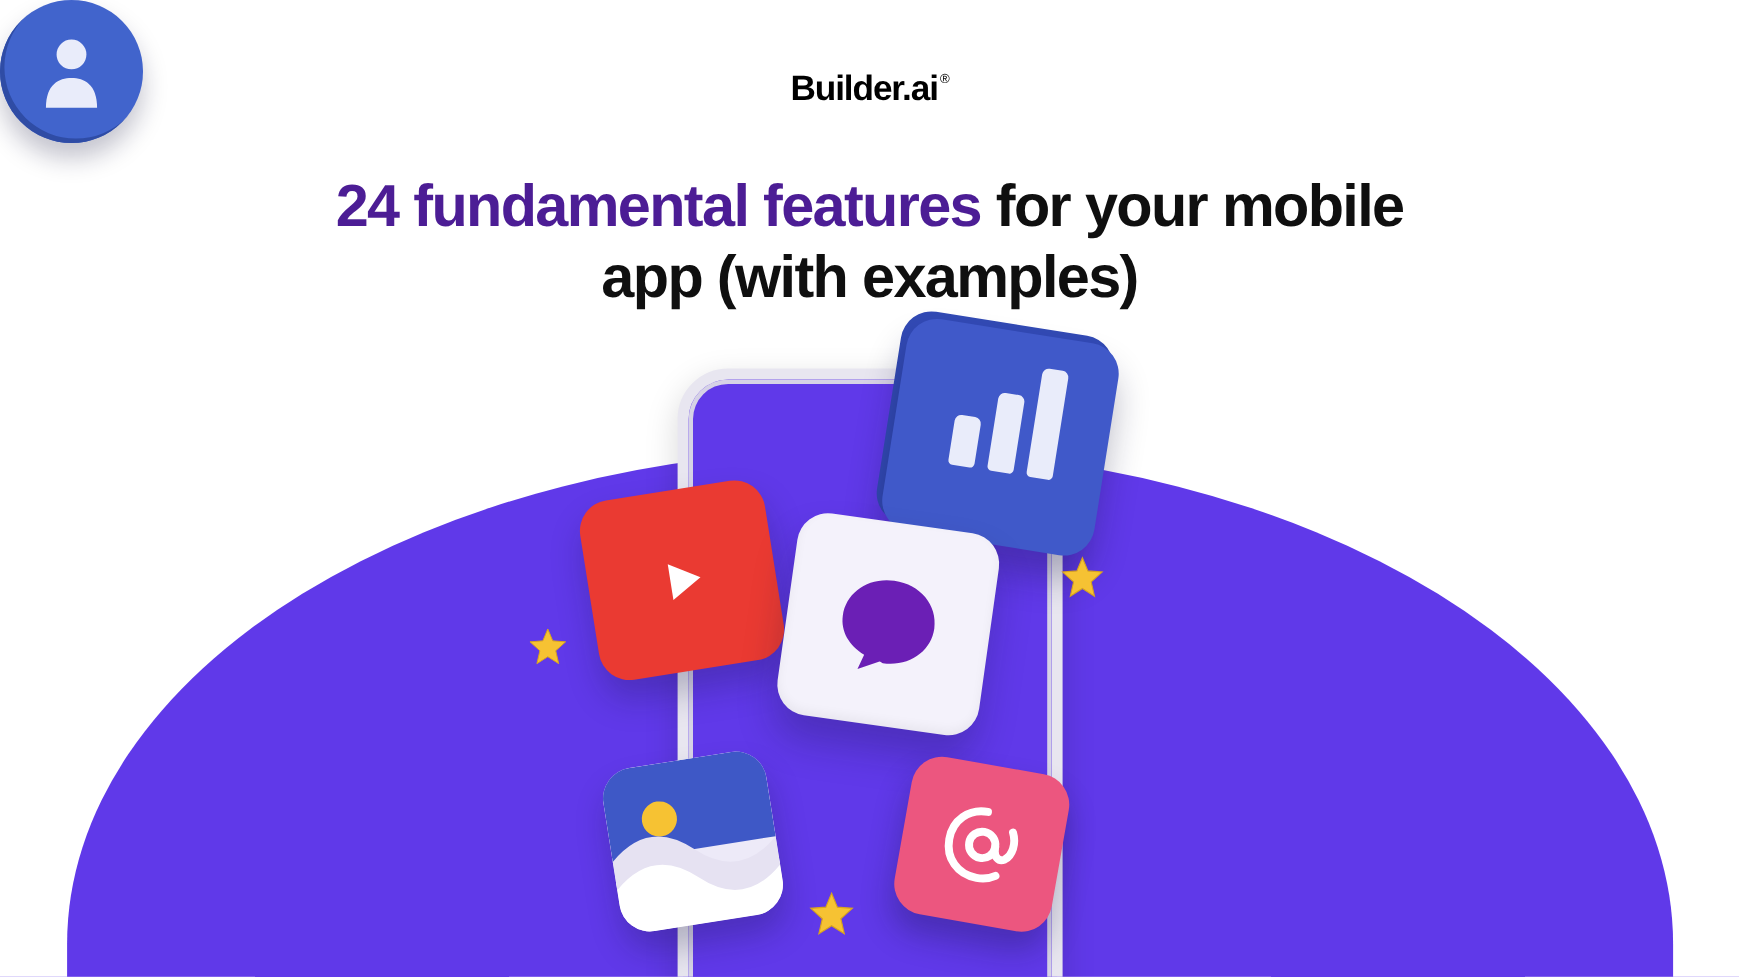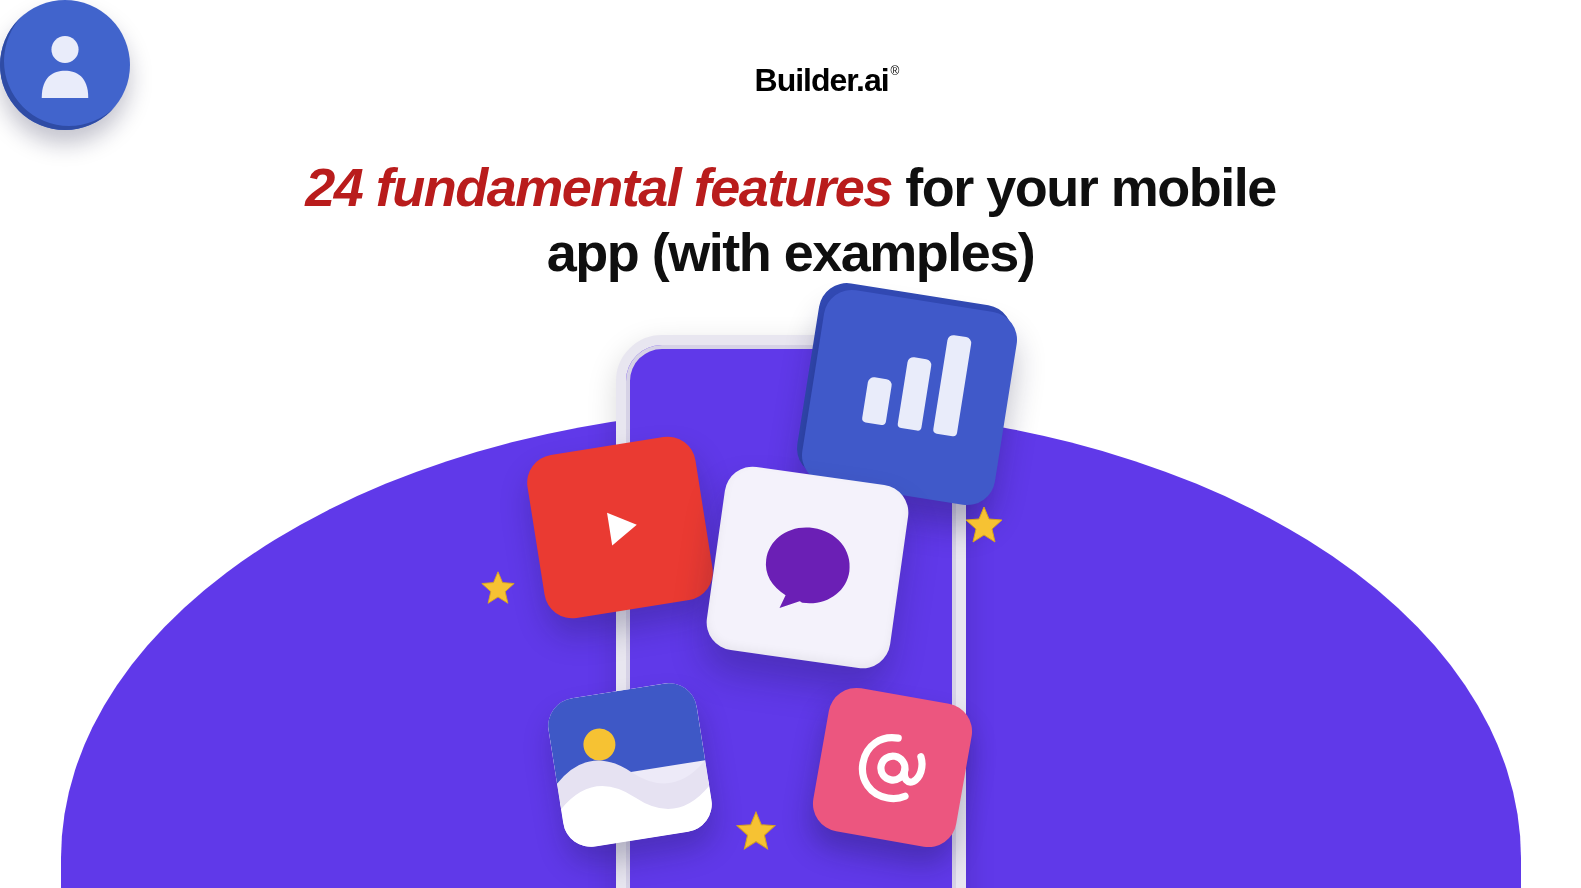--- a/index.html
+++ b/index.html
@@ -22,21 +22,20 @@
     left: 50%;
     transform: translateX(-50%);
     font-size: 32px;
     font-weight: 800;
     color: #000;
     letter-spacing: -1px;
     display: flex;
     align-items: flex-start;
     gap: 2px;
     z-index: 10;
-    margin-left: 36px;
   }
   .logo .trademark {
     font-size: 12px;
     font-weight: 400;
     margin-top: 2px;
     margin-left: 0px;
   }
   .headline {
     position: absolute;
     top: 155px;
@@ -45,22 +44,21 @@
     width: 1000px;
     text-align: center;
     font-size: 54px;
     font-weight: 800;
     line-height: 1.2;
     letter-spacing: -1.5px;
     color: #0f0f0f;
     z-index: 10;
   }
   .headline .accent {
-    color: #b91c1c;
-    font-style: italic;
+    color: #4c1d95;
   }
   .purple-arc {
     position: absolute;
     bottom: -420px;
     left: 50%;
     transform: translateX(-50%);
     width: 1460px;
     height: 900px;
     background: #6039e9;
     border-radius: 50% 50% 0 0 / 50% 50% 0 0;

